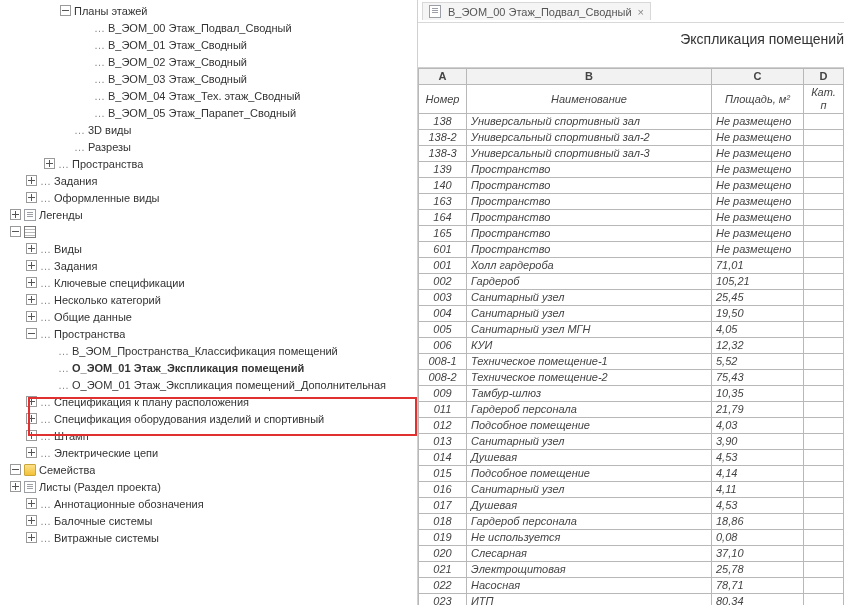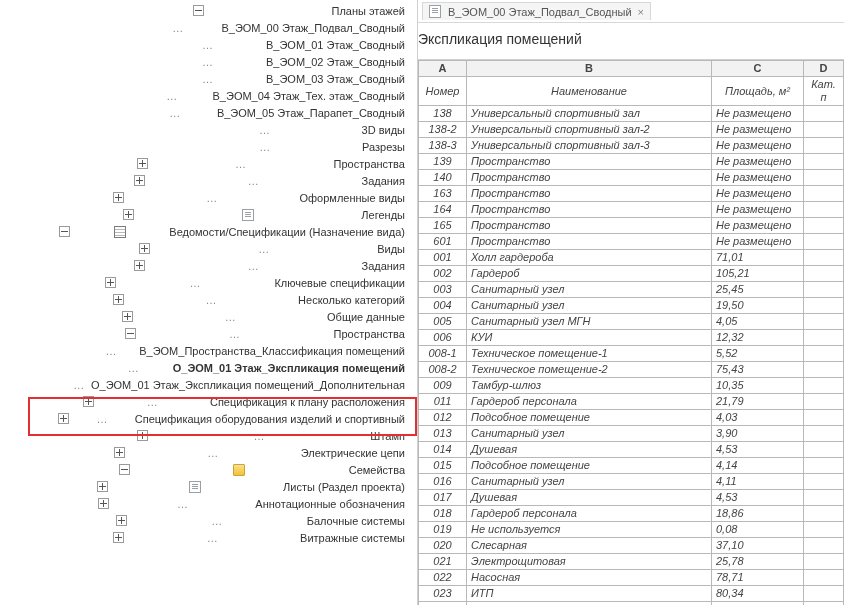--- a/index.html
+++ b/index.html
@@ -2,37 +2,37 @@
 <html><head>
 <meta charset="utf-8">
 <style>
   * { box-sizing: border-box; }
   html, body { margin: 0; padding: 0; font-family: "Segoe UI", Tahoma, sans-serif; font-size: 11px; color: #333; background: #fff; height: 605px; width: 844px; overflow: hidden; }
   .app { display: flex; width: 844px; height: 605px; }
   .left-pane { width: 418px; border-right: 1px solid #d0d0d0; display: flex; flex-direction: column; }
   .right-pane { flex: 1; display: flex; flex-direction: column; }
   .title-bar { padding: 4px 6px; border-bottom: 1px solid #e0e0e0; color: #666; white-space: nowrap; overflow: hidden; text-overflow: ellipsis; }
   .tree { flex: 1; overflow: auto; padding: 2px 0; line-height: 16px; }
-  .tree-row { display: flex; align-items: center; white-space: nowrap; padding: 0 12px; height: 17px; cursor: default; justify-content: space-between; }
+  .tree-row { display: flex; align-items: center; white-space: nowrap; padding: 0 4px; height: 17px; cursor: default; }
   .icon { width: 12px; height: 12px; margin-right: 3px; flex: 0 0 12px; display: inline-block; }
   .exp { width: 11px; height: 11px; border: 1px solid #9a9a9a; margin-right: 3px; flex: 0 0 11px; position: relative; background: #fff; cursor: pointer;}
   .exp::before { content: ""; position: absolute; left: 1px; right: 1px; top: 4px; height: 1px; background: #555; }
   .exp.plus::after { content: ""; position: absolute; top: 1px; bottom: 1px; left: 4px; width: 1px; background: #555; }
   .exp.none { border: none; background: transparent; }
   .exp.none::before, .exp.none::after { display:none;}
   .dots { color: #888; margin-right: 3px; flex:0 0 10px; text-align:center;}
   .bold { font-weight: 600; }
   .highlight-box { position: absolute; border: 2px solid #e03030; pointer-events: none; }
   .left-wrap { position: relative; height: 100%; }
   
   .tabs { display: flex; align-items: center; padding: 2px 4px; border-bottom: 1px solid #d8d8d8; gap: 4px; }
   .tab { display: flex; align-items: center; gap: 4px; padding: 2px 6px; border: 1px solid #d8d8d8; border-bottom: none; background: #f5f5f5; color: #555; cursor: pointer;}
   .tab .x{ color:#888; margin-left:2px;}
   .tab.active { background: #fff; color: #333; border-color:#bcbcbc;}
-  .sched-title { text-align: left; font-size: 14px; font-weight: 500; padding: 8px 0 12px; border-bottom: 1px solid #d0d0d0; }
+  .sched-title { text-align: right; font-size: 14px; font-weight: 500; padding: 8px 0 20px; border-bottom: 1px solid #d0d0d0; }
   .sched-wrap { flex: 1; overflow: auto; }
   table.sched { border-collapse: collapse; width: 100%; }
   table.sched th, table.sched td { border: 1px solid #b8b8b8; padding: 1px 4px; font-style: italic; color: #444; height:16px; line-height:13px; vertical-align:middle;}
   table.sched th { background: #f2f2f2; font-weight: 600; font-style: normal; text-align:center;}
   table.sched tr.head2 th { font-style: italic; font-weight:500; background:#fff;}
   col.c-a { width: 48px; }
   col.c-b { }
   col.c-c { width: 92px; }
   col.c-d { width: 40px; }
   td.c-a { text-align: center; }
@@ -126,21 +126,20 @@
           <div class="tree-row">
             <span class="sp" style="width: 6px;"></span>
             <span class="exp plus"></span>
             <span class="icon ico-sheet"></span>
             <span class="tree-label">Легенды</span>
           </div>
           <div class="tree-row">
             <span class="sp" style="width: 6px;"></span>
             <span class="exp minus"></span>
             <span class="icon ico-grid"></span>
-            <span class="tree-label">Ведомости/Спецификации (Назначение вида)</span>
           </div>
           <div class="tree-row">
             <span class="sp" style="width: 22px;"></span>
             <span class="exp plus"></span>
             <span class="dots">…</span>
             <span class="tree-label">Виды</span>
           </div>
           <div class="tree-row">
             <span class="sp" style="width: 22px;"></span>
             <span class="exp plus"></span>

